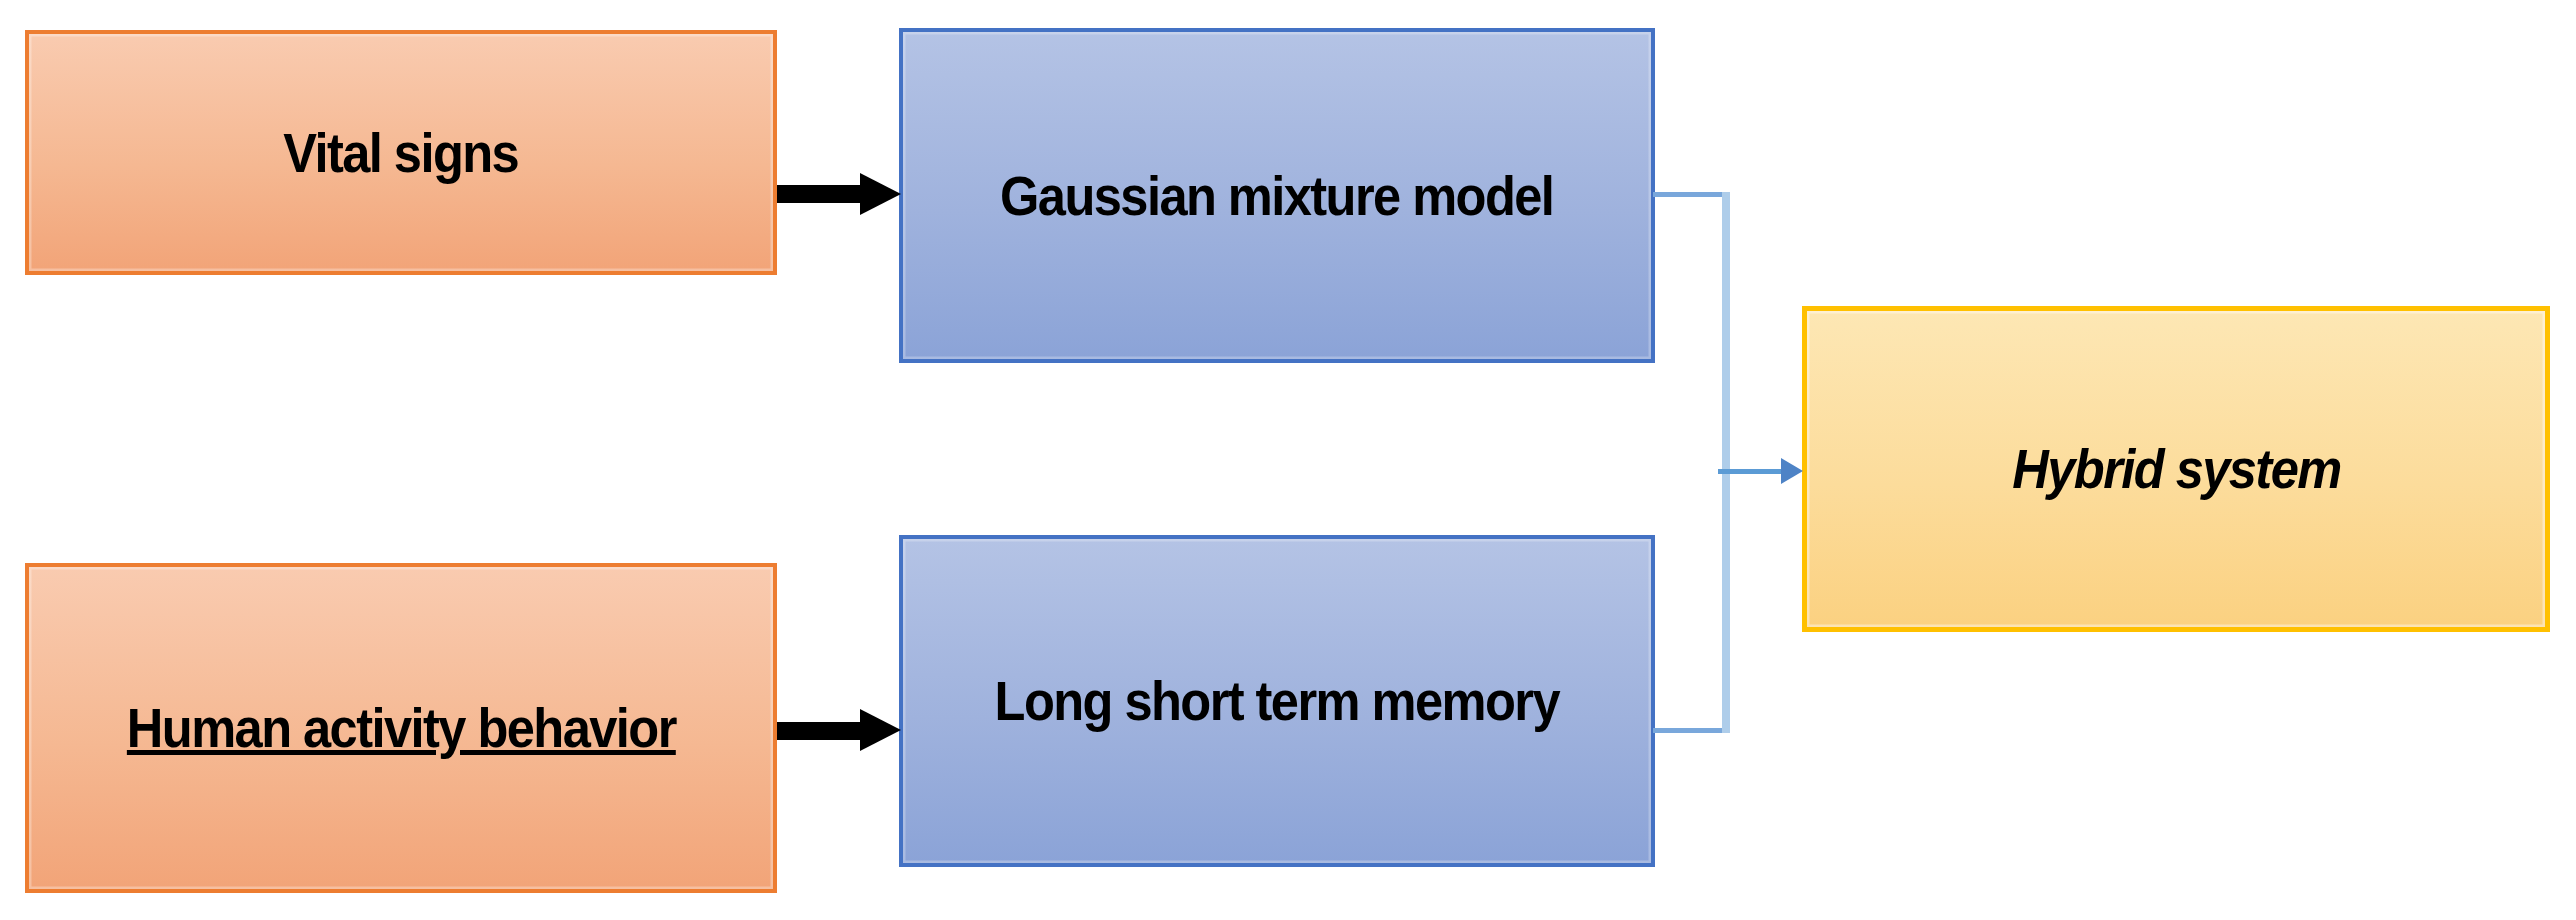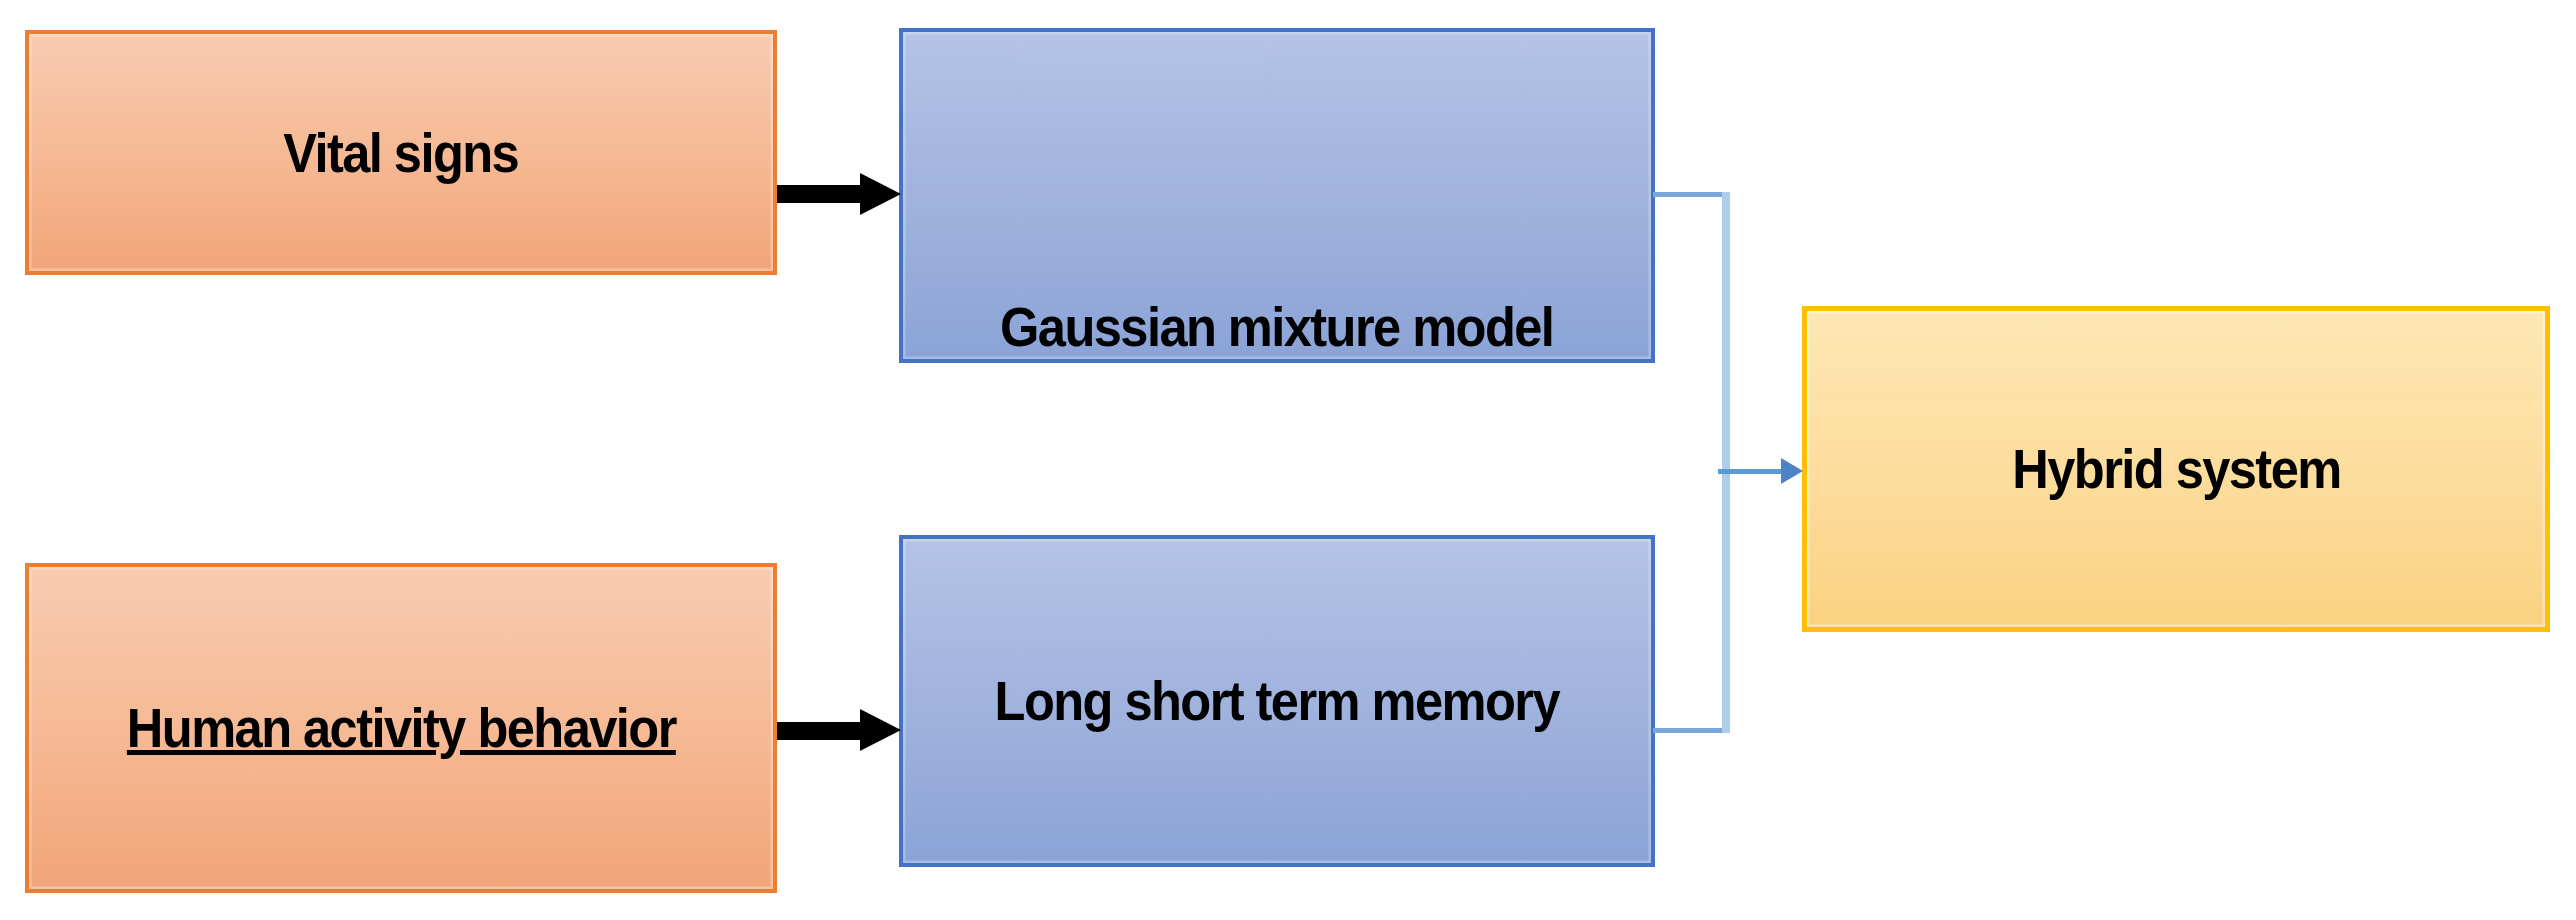--- a/index.html
+++ b/index.html
@@ -42,24 +42,25 @@
   }
   .node.blue {
     border: 4.1px solid #4472C4;
     background: linear-gradient(180deg, #B4C3E5 0%, #9FB2DD 55%, #8BA3D7 100%);
     box-shadow: inset 0 0 0 2.5px rgba(255,255,255,0.25);
   }
   .node.yellow {
     border: 5px solid #FFC000;
     background: linear-gradient(180deg, #FDE7B4 0%, #FCDC9B 55%, #FBD181 100%);
     box-shadow: inset 0 0 0 2.5px rgba(255,255,255,0.40);
+    font-style: italic;
   }
   
   #node-vital-signs            { left: 25px;   top: 30px;  width: 752px; height: 245px; }
-  #node-gaussian-mixture-model { left: 899px; top: 28px;  width: 756px; height: 335px; align-items: flex-end; }
+  #node-gaussian-mixture-model { left: 899px; top: 28px;  width: 756px; height: 335px; }
   #node-human-activity-behavior{ left: 25px;   top: 563px; width: 752px; height: 330px; text-decoration: underline; }
   #node-long-short-term-memory { left: 899px; top: 535px; width: 756px; height: 332px; }
   #node-hybrid-system          { left: 1802px; top: 306px; width: 748px; height: 326px; }
 
   
   .black-shaft {
     position: absolute;
     background: #000000;
     height: 18px;
     width: 86px;

